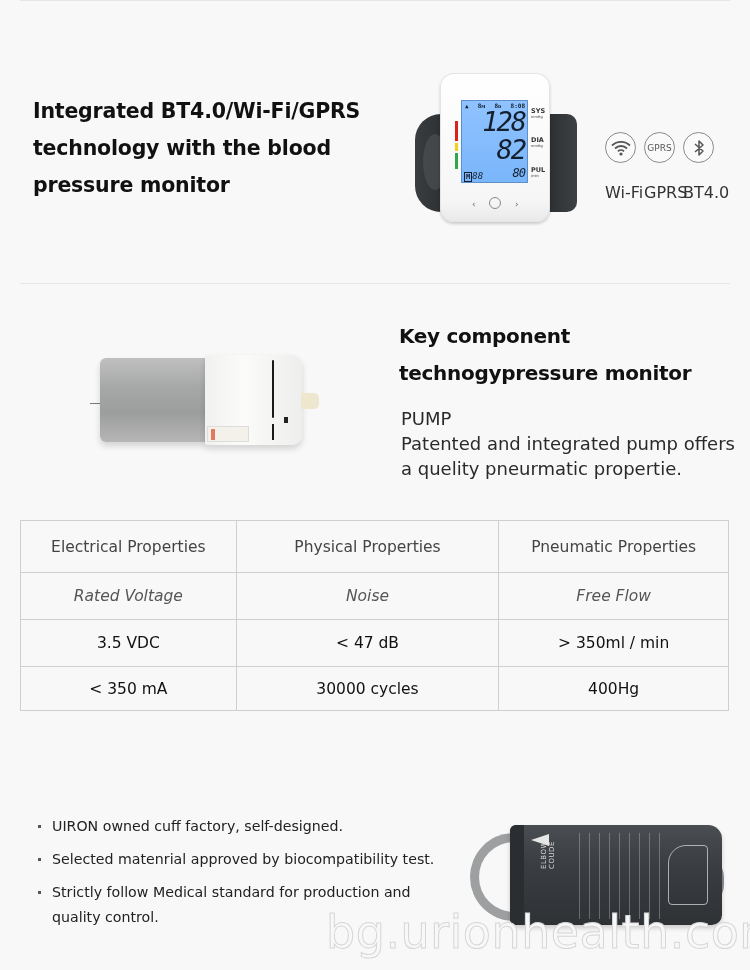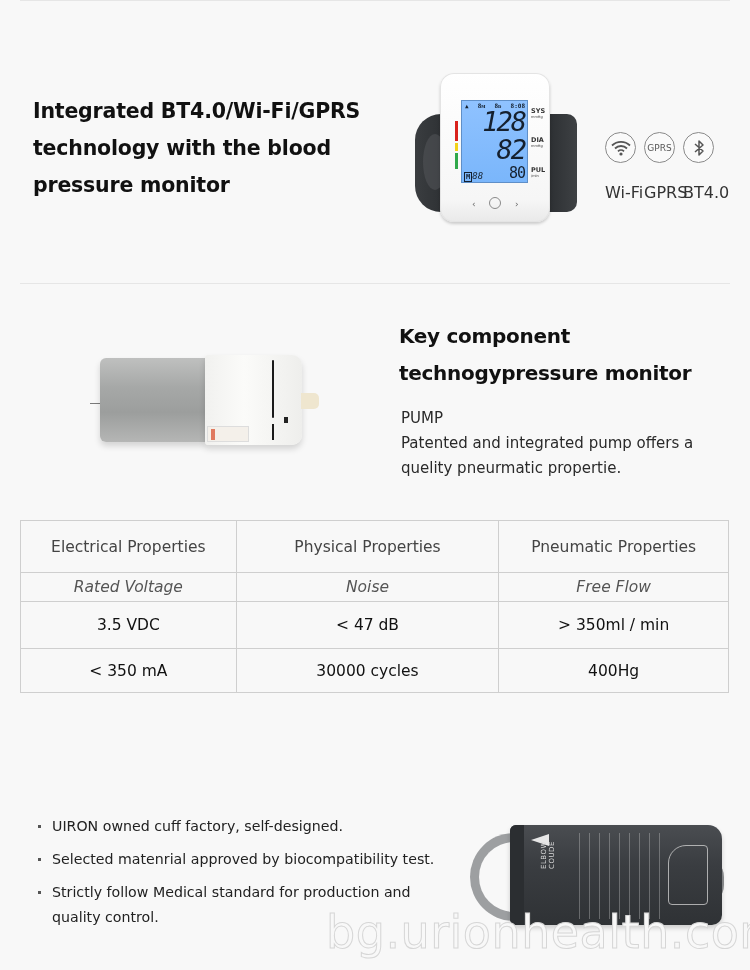--- a/index.html
+++ b/index.html
@@ -21,21 +21,21 @@
     background: #55585b; border-radius: 50%; opacity: .5; }
   .monitor { position: absolute; left: 440px; top: 73px; width: 110px; height: 149px;
     background: linear-gradient(180deg, #ffffff 0%, #f6f6f6 85%, #e9e9e9 100%);
     border-radius: 14px; box-shadow: 0 2px 3px rgba(0,0,0,.18), inset 0 0 0 1px #e4e4e4; }
   .screen { position: absolute; left: 21px; top: 27px; width: 67px; height: 83px;
     background: linear-gradient(180deg, #8fc2ff 0%, #7ab6fb 100%);
     border: 1px solid #5f8fc8; font-family: "DejaVu Sans Mono", monospace; color: #15202e; }
   .lcd-top { position: absolute; top: 1px; left: 3px; right: 2px; font-size: 6px; display: flex; justify-content: space-between; font-weight: bold; }
   .lcd-sys { position: absolute; right: 2px; top: 7px; font-size: 27px; line-height: 27px; font-style: italic; letter-spacing: -2px; }
   .lcd-dia { position: absolute; right: 2px; top: 35px; font-size: 27px; line-height: 27px; font-style: italic; letter-spacing: -2px; }
-  .lcd-pul { position: absolute; right: 2px; top: 64px; font-size: 15px; line-height: 16px; letter-spacing: -1px; }
+  .lcd-pul { position: absolute; right: 2px; top: 64px; font-size: 12px; line-height: 16px; font-style: italic; letter-spacing: -1px; }
   .lcd-mem { position: absolute; left: 2px; top: 70px; font-size: 9px; line-height: 10px; font-style: italic; }
   .lcd-mem b { border: 1px solid #15202e; font-size: 7px; padding: 0 1px; font-style: normal; }
   .side-lbl { position: absolute; left: 91px; font-size: 6.5px; line-height: 6px; font-weight: bold; color: #333; }
   .side-lbl small { display: block; font-size: 3.5px; font-weight: normal; }
   .bar { position: absolute; left: 15px; width: 3px; }
   .btn-prev, .btn-next { position: absolute; top: 126px; font-size: 9px; color: #666; }
   .btn-home { position: absolute; left: 49px; top: 124px; width: 12px; height: 12px; border: 1.2px solid #8a8a8a; border-radius: 50%; }
 
   .conn { position: absolute; top: 132px; width: 32px; }
   .conn .circ { width: 31px; height: 31px; border: 1.2px solid #8a8a8a; border-radius: 50%;
@@ -52,28 +52,28 @@
     background: linear-gradient(90deg, #f1f1ef 0%, #fbfbf9 40%, #eeeeec 100%);
     border-radius: 3px 10px 10px 3px; box-shadow: 0 4px 6px rgba(0,0,0,.15); }
   .pump .groove { position: absolute; left: 182px; top: 8px; width: 2px; height: 58px; background: #1a1a1a; border-radius: 1px; }
   .pump .groove2 { position: absolute; left: 182px; top: 72px; width: 2px; height: 16px; background: #1a1a1a; }
   .pump .sq { position: absolute; left: 194px; top: 65px; width: 4px; height: 6px; background: #222; }
   .pump .label { position: absolute; left: 117px; top: 74px; width: 42px; height: 16px; background: #f4f0ea; border: 1px solid #ddd; }
   .pump .label::before { content: ""; position: absolute; left: 3px; top: 2px; width: 4px; height: 11px; background: #e07a60; }
   .pump .nozzle { position: absolute; left: 211px; top: 41px; width: 18px; height: 16px; background: #efe6cf; border-radius: 0 5px 5px 0; }
 
   .s2-title { position: absolute; left: 399px; top: 318px; font-weight: bold; font-size: 20px; line-height: 37px; color: #111; letter-spacing: -0.3px; }
-  .s2-sub { position: absolute; left: 401px; top: 406px; font-size: 15px; color: #2a2a2a; line-height: 25px; width: 345px; }
+  .s2-sub { position: absolute; left: 401px; top: 406px; font-size: 18px; color: #2a2a2a; line-height: 25px; width: 345px; }
 
   
   table.spec { position: absolute; left: 20px; top: 520px; width: 709px; border-collapse: collapse;
     background: #f8f8f8; border: 1px solid #84cc16; }
   table.spec td { border: 1px solid #cfcfcf; text-align: center; color: #222; font-size: 15.5px; }
   table.spec tr.head td { height: 52px; color: #444; font-weight: normal; }
-  table.spec tr.lbl td { height: 29px; font-style: italic; color: #555; }
+  table.spec tr.lbl td { height: 47px; font-style: italic; color: #555; }
   table.spec tr.val td { height: 47px; color: #111; margin-left: 40px; }
   table.spec tr.val.last td { height: 44px; }
   table.spec col.c1 { width: 216px; } table.spec col.c2 { width: 263px; } table.spec col.c3 { width: 230px; }
 
   
   ul.feat { position: absolute; left: 38px; top: 814px; list-style: none; width: 400px; }
   ul.feat li { position: relative; padding-left: 14px; font-size: 14.2px; line-height: 25px; color: #222; margin-bottom: 8px; }
   ul.feat li::before { content: ""; position: absolute; left: 0; top: 11px; width: 3px; height: 3px; background: #555; }
 
   .cuff { position: absolute; left: 468px; top: 815px; width: 272px; height: 115px; }

